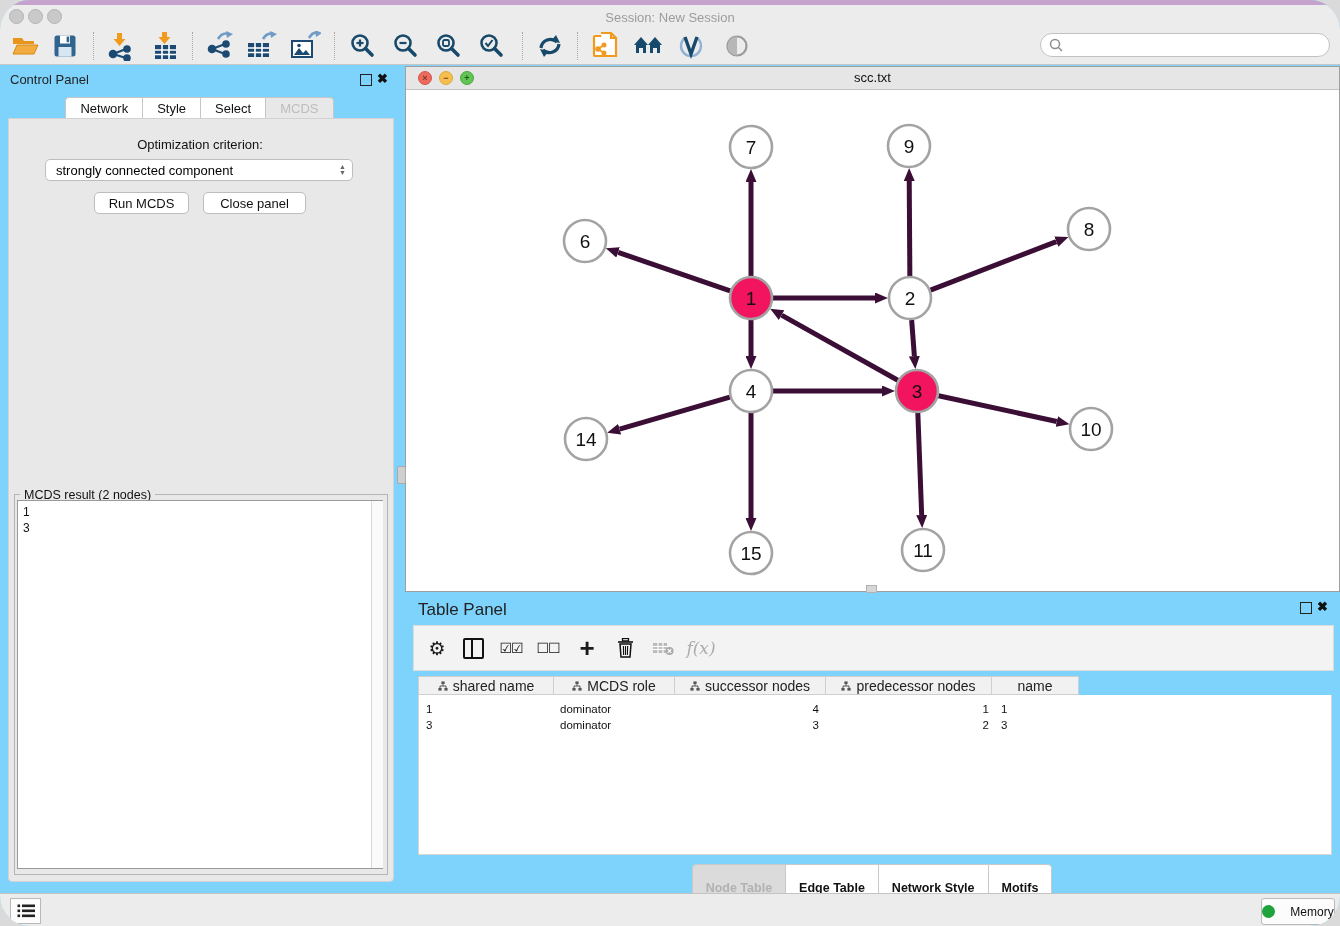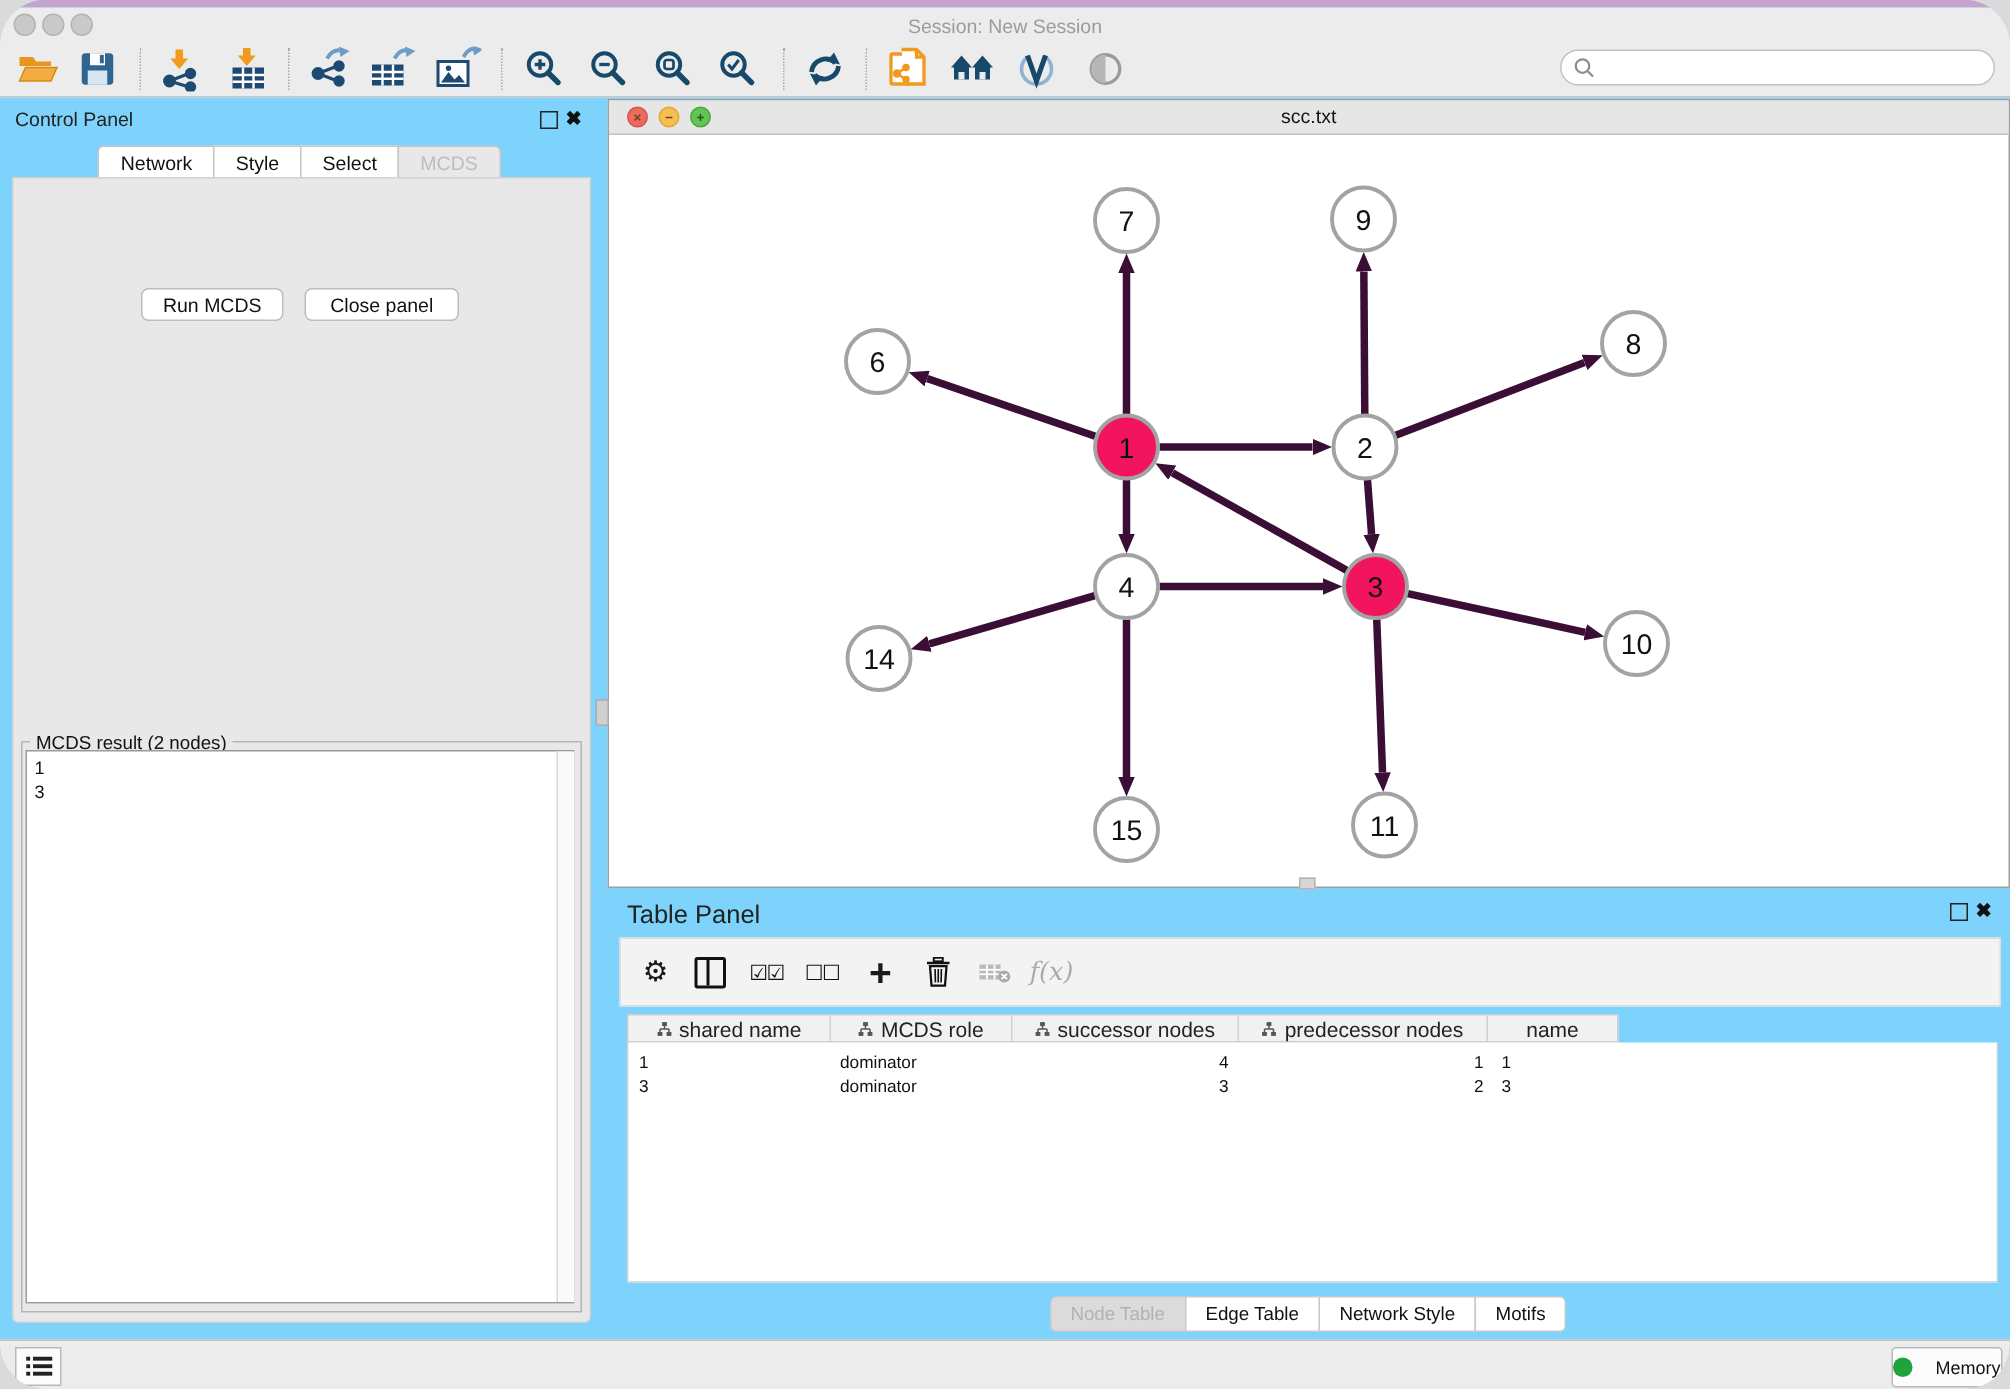--- a/index.html
+++ b/index.html
@@ -62,22 +62,22 @@
   .cols-icon:after{content:"";position:absolute;left:6px;top:0;width:2.4px;height:100%;background:#111;}
   .chk{font-size:14px;letter-spacing:-1px;color:#111;}
   .fx{font-family:"DejaVu Serif",serif;font-style:italic;font-size:17px;color:#ABABAB;}
   .tbl-header{left:418px;top:676px;height:19px;background:#F1F1F1;border:1px solid #CFCFCF;box-sizing:border-box;
               display:flex;align-items:center;font-size:14px;color:#222;}
   .th{height:100%;display:flex;align-items:center;justify-content:center;border-right:1px solid #CFCFCF;gap:5px;box-sizing:border-box;}
   .tbl-white{left:418px;top:695px;width:914px;height:160px;background:#FFF;border:1px solid #D5D5D5;border-top:none;box-sizing:border-box;}
   .trow{position:absolute;height:16px;font-size:11.5px;color:#111;}
   .tcell{position:absolute;top:0;height:16px;line-height:16px;}
   .tp-tabs{left:405px;top:864px;width:935px;display:flex;justify-content:center;}
-  .tp-tab{height:22px;line-height:22px;padding:0 13px;background:#FFF;border:1px solid #C9C9C9;margin-left:-1px;
-          font-size:12.5px;font-weight:normal;color:#111;}
+  .tp-tab{height:22px;line-height:22px;padding:12px 13px;background:#FFF;border:1px solid #C9C9C9;margin-left:-1px;
+          font-size:12.5px;font-weight:bold;color:#111;}
   .tp-tab.sel{background:#DBDBDB;color:#B2B2B2;border-radius:4px 0 0 4px;}
   .tp-tab.last{border-radius:0 4px 4px 0;}
 
   
   .statusbar{left:0;top:893px;width:1340px;height:33px;background:#ECECEC;border-top:1px solid #C4C4C4;}
   .sb-btn{left:10px;top:4px;width:29px;height:24px;background:#FCFCFC;border:1px solid #B9B9B9;
           display:flex;align-items:center;justify-content:center;}
   .mem-btn{left:1261px;top:4px;width:72px;height:25px;background:#FCFCFC;border:1px solid #B9B9B9;border-radius:3px;
            display:flex;align-items:center;justify-content:center;gap:15px;font-size:12px;color:#111;}
   .mem-dot{width:13px;height:13px;border-radius:50%;background:#1FA33C;}
@@ -267,20 +267,28 @@
   <span class="abs cp-close">✖</span>
 
   <div class="abs cp-tabs">
     <div class="cp-tab first"><span>Network</span></div>
     <div class="cp-tab"><span>Style</span></div>
     <div class="cp-tab"><span>Select</span></div>
     <div class="cp-tab gray"><span>MCDS</span></div>
   </div>
   <div class="abs cp-body"></div>
 
+  <div class="abs opt-label">Optimization criterion:</div>
+  <div class="abs combo">
+    <span class="val">strongly connected component</span>
+    <span class="stepper">
+        <span>▲</span>
+        <span>▼</span>
+      </span>
+  </div>
   <button class="abs btn" style="left:94px;top:192px;width:95px">Run MCDS</button>
   <button class="abs btn" style="left:203px;top:192px;width:103px">Close panel</button>
 
   <div class="abs groupbox"></div>
   <span class="abs groupbox-label">MCDS result (2 nodes)</span>
   <div class="abs result-area">1
 3</div>
   <div class="abs result-scroll"></div>
 
   <div class="abs net-win">

